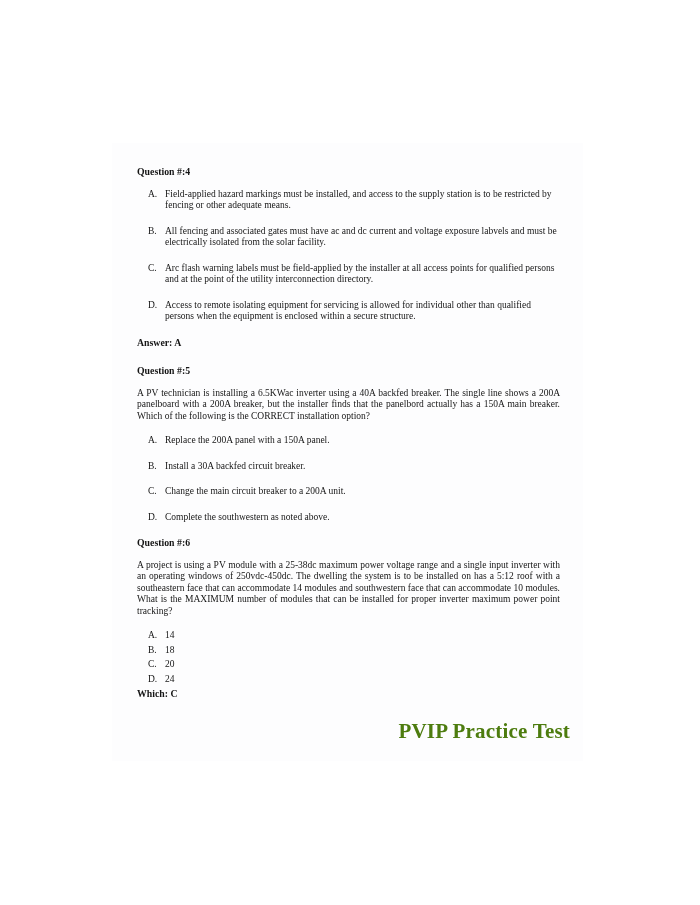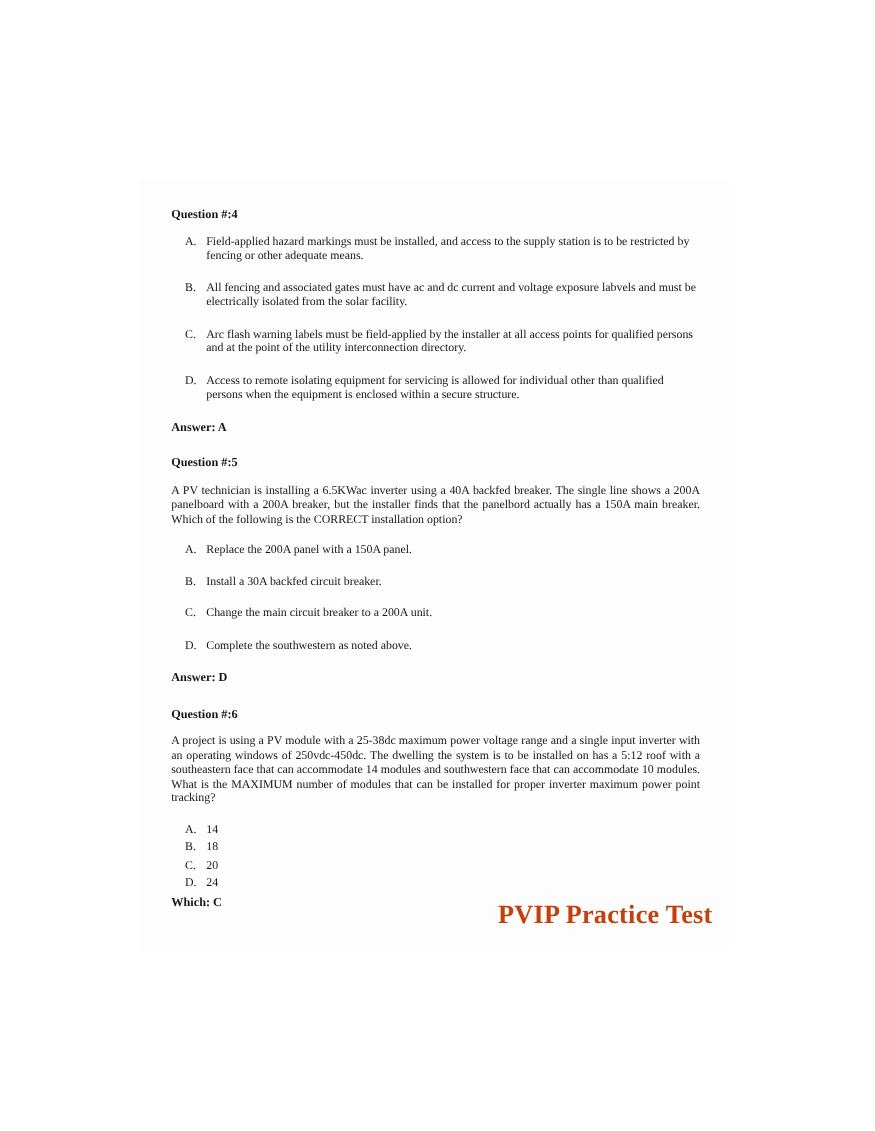--- a/index.html
+++ b/index.html
@@ -114,21 +114,20 @@
   <div class="option">
     <span class="opt-letter">C.</span>
     <span class="opt-text">Change the main circuit breaker to a 200A unit.</span>
   </div>
 
   <div class="option">
     <span class="opt-letter">D.</span>
     <span class="opt-text">Complete the southwestern as noted above.</span>
   </div>
 </div>
-    <p class="answer">Answer: D</p>
   </section>
 
   <section class="question">
     <h3 class="q-label">Question #:6</h3>
     <p class="q-text">A project is using a PV module with a 25-38dc maximum power voltage range and a single input inverter with an operating windows of 250vdc-450dc. The dwelling the system is to be installed on has a 5:12 roof with a southeastern face that can accommodate 14 modules and southwestern face that can accommodate 10 modules. What is the MAXIMUM number of modules that can be installed for proper inverter maximum power point tracking?</p>
     <div class="options tight">
   <div class="option">
     <span class="opt-letter">A.</span>
     <span class="opt-text">14</span>
   </div>
@@ -144,14 +143,14 @@
   </div>
 
   <div class="option">
     <span class="opt-letter">D.</span>
     <span class="opt-text">24</span>
   </div>
 </div>
     <p class="answer">Which: C</p>
   </section>
 </div>
-  <div class="footer-title" style="color: #c2410c;">PVIP Practice Test</div>
+  <div class="footer-title" style="color: #4d7c0f;">PVIP Practice Test</div>
 </div>
 
 </body></html>

